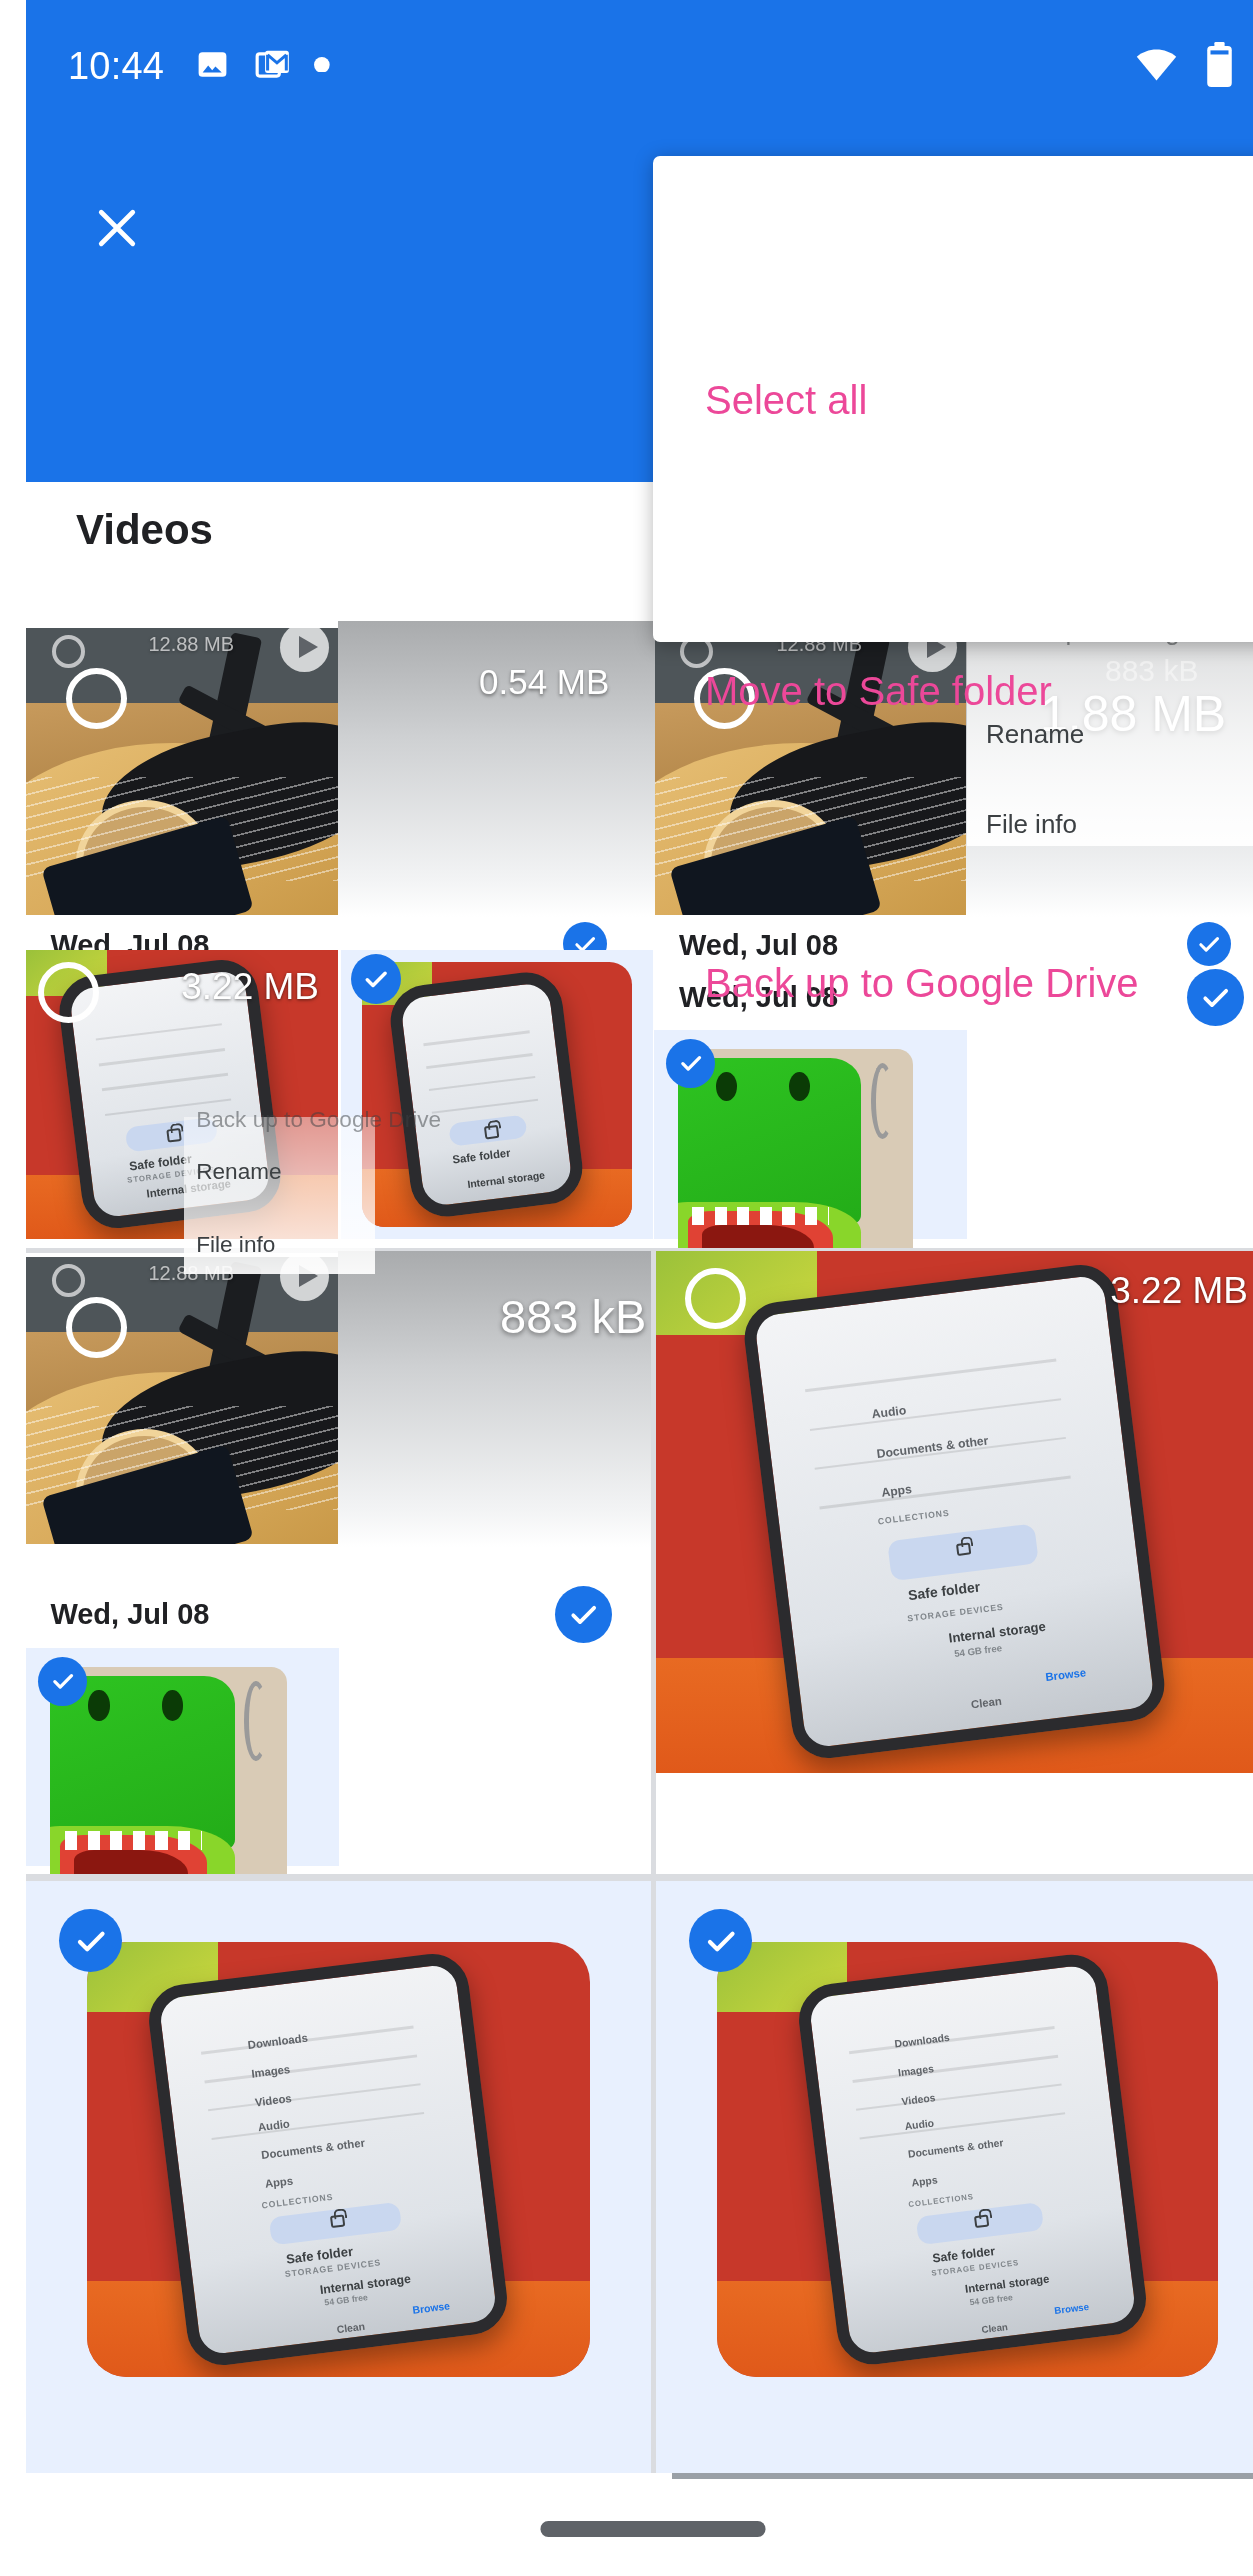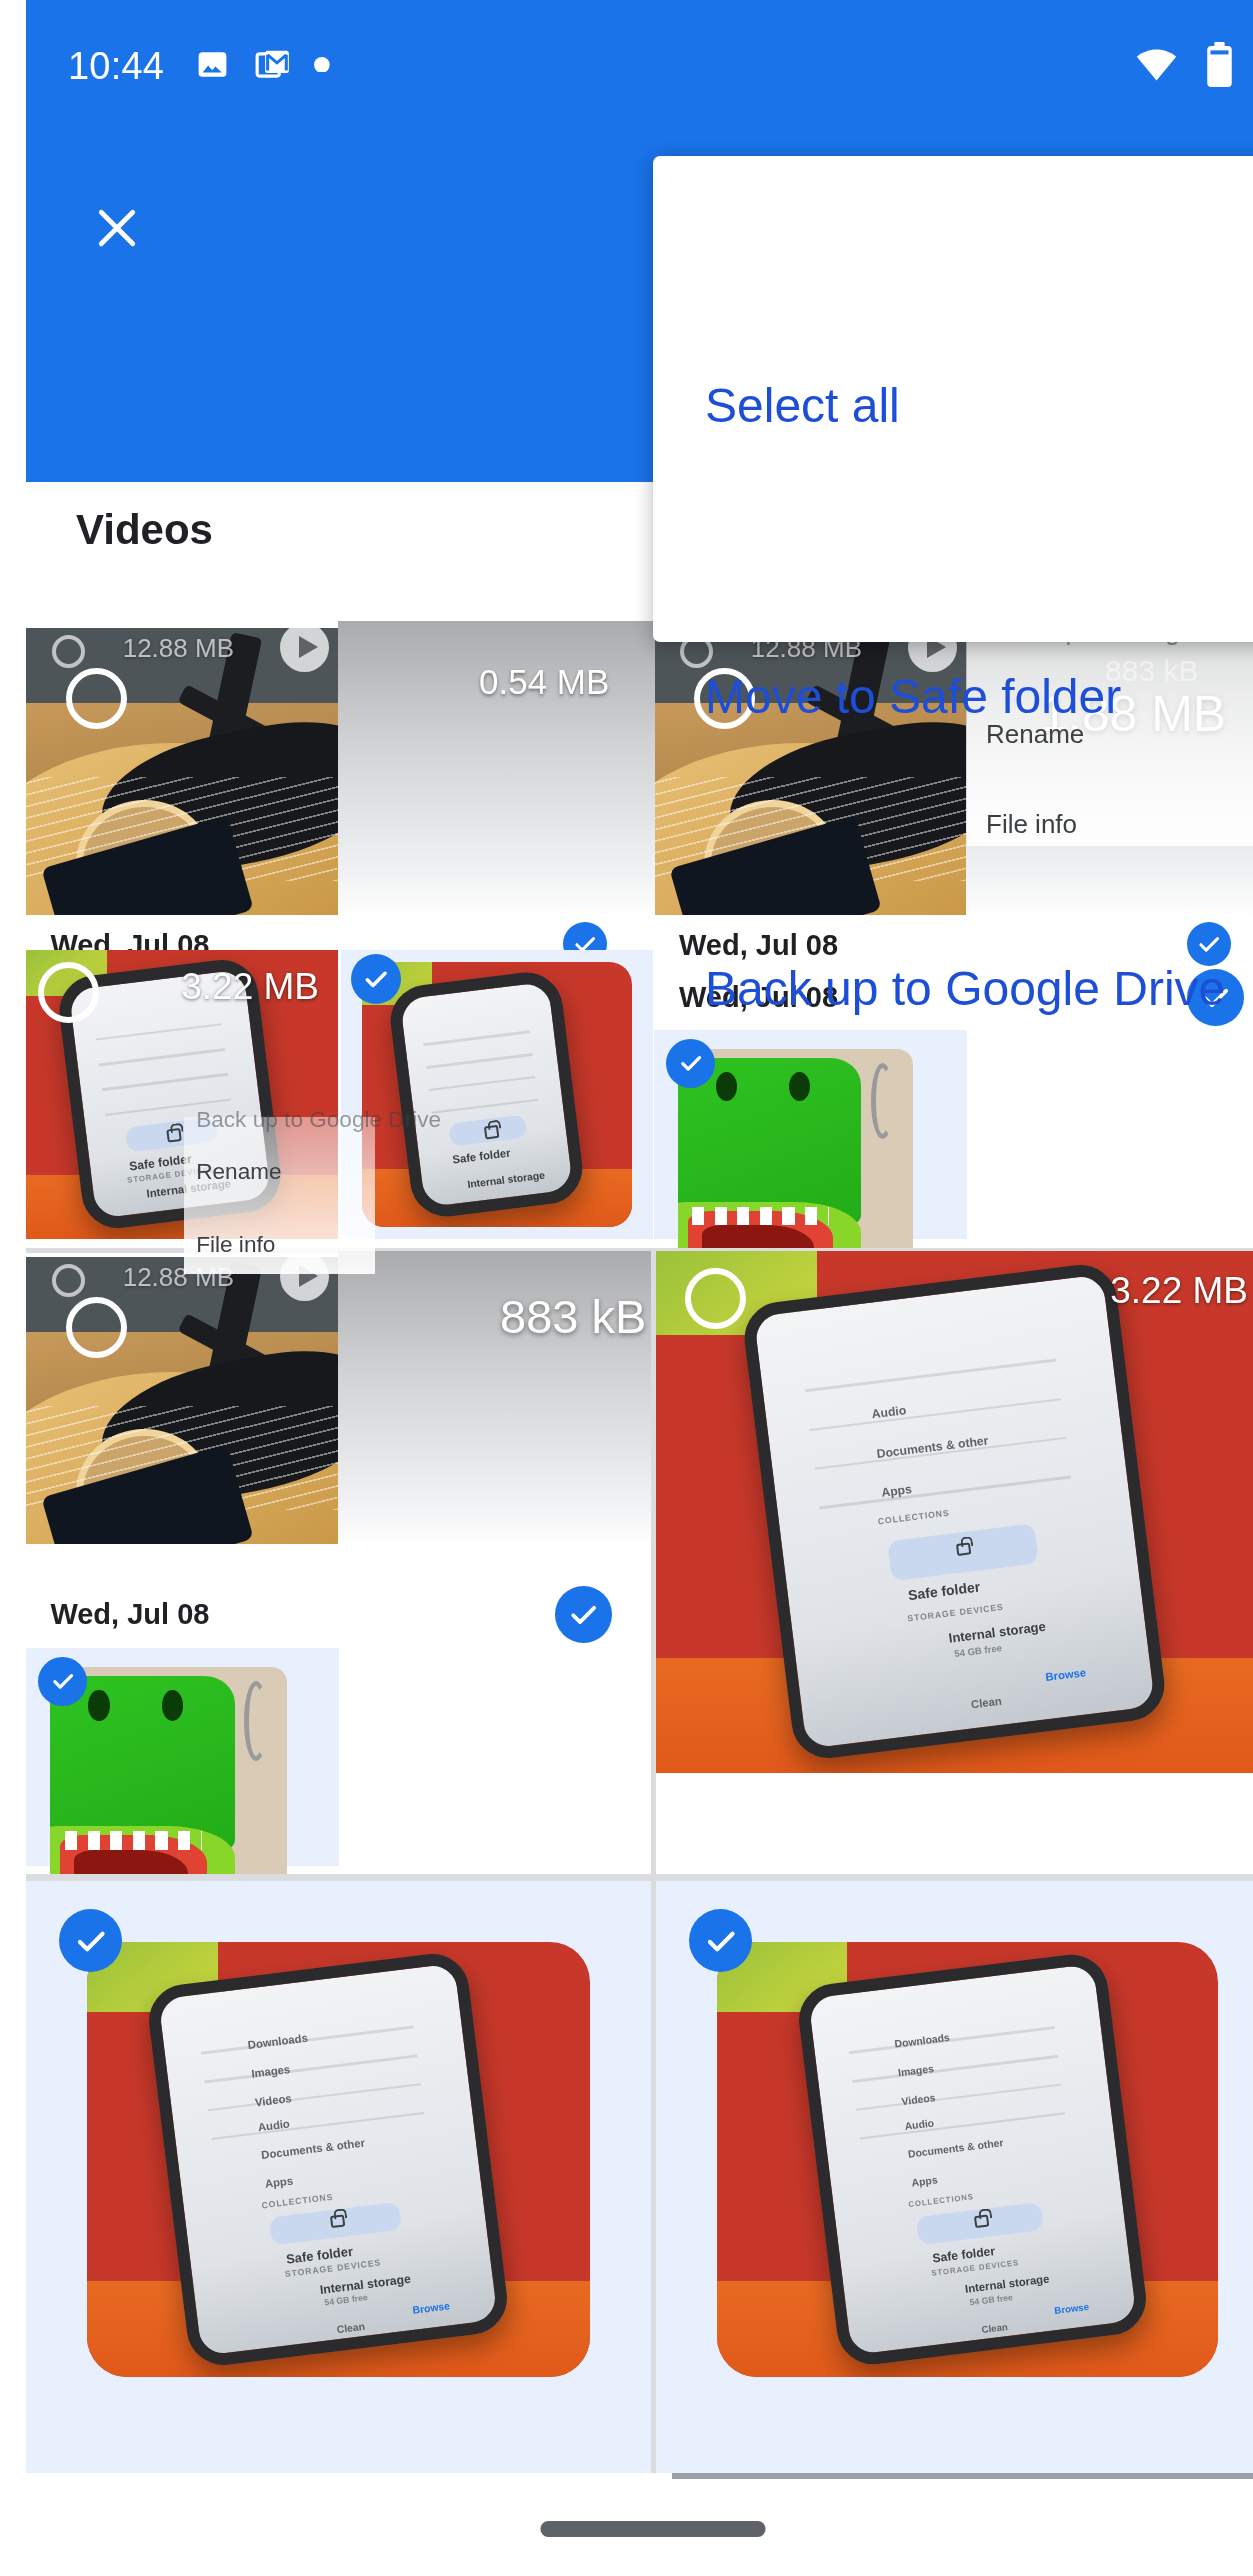--- a/index.html
+++ b/index.html
@@ -60,21 +60,21 @@
     font-size:42px; font-weight:700; color:#202124;
   }
 
   
   .cell { position:absolute; overflow:hidden; }
   .cell .sz {
     position:absolute; right:19px; top:15.7px;
     color:#fff; font-size:37px; font-weight:400;
     text-shadow: 0 0.9px 3.5px rgba(0,0,0,.55);
   }
-  .cell .sz.dim { color:#e9e9e9; opacity:.72; font-size:26px; right:104px; top:5.2px;}
+  .cell .sz.dim { color:#e9e9e9; opacity:.72; font-size:20px; right:104px; top:5.2px;}
   .ring {
     position:absolute; left:40px; top:40px; width:61px; height:61px;
     border:6.1px solid #fff; border-radius:50%;
   }
   .ring.small { left:26px; top:7px; width:33px; height:33px; border-width:4.4px; opacity:.65;}
   .play {
     position:absolute; width:49px; height:49px; border-radius:50%;
     background:rgba(255,255,255,.75);
   }
   .play:after{
@@ -157,21 +157,21 @@
   .tile-sel { position:absolute; background:#e8f0fe; }
 
   
   .menu {
     position:absolute; left:627px; top:156px; width:626px; height:486px;
     background:#ffffff; border-radius:7px;
     box-shadow: 0 3.5px 19px rgba(0,0,0,.28);
     z-index: 60;
   }
   .menu-item {
-    position:absolute; left:52px; font-size:48px; color:#1d4ed8;
+    position:absolute; left:52px; font-size:40px; color:#ec4899;
     white-space:nowrap; cursor:pointer;
   }
   .menu-item.m0 { top:222px; }
   .menu-item.m1 { top:513px; }
   .menu-item.m2 { top:805px; }
 
   
   .ghostmenu {
     position:absolute; left:941px; top:625px; width:315px; height:221px;
     background:linear-gradient(180deg, rgba(255,255,255,.55), rgba(255,255,255,.96));

